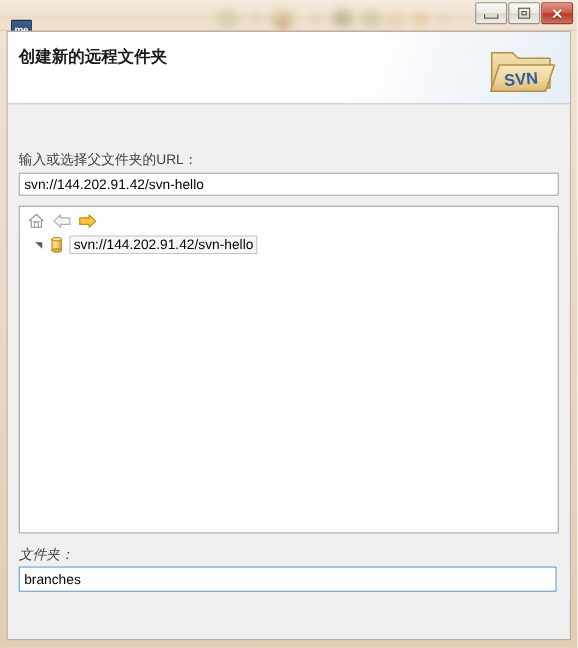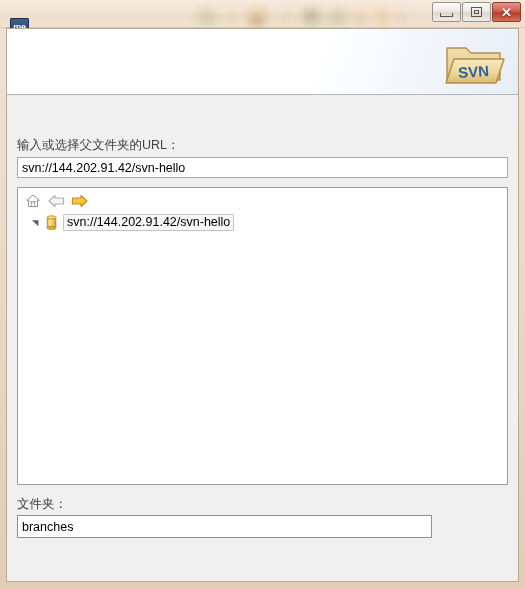--- a/index.html
+++ b/index.html
@@ -166,41 +166,41 @@
     height: 453px;
     background: #f0f0f0;
   }
   .field-label {
     position: absolute;
     font-size: 12.5px;
     color: #404040;
     white-space: nowrap;
   }
   #url-label { left: 10px; top: 42px; }
-  #folder-label { left: 10px; top: 401px; }
+  #folder-label { left: 10px; top: 401px; font-style: italic; }
 
   #url-input {
     position: absolute;
     left: 10px; top: 62px;
     width: 491px; height: 21px;
     box-sizing: border-box;
     border: 1px solid #a8a8a8;
     background: #ffffff;
     font-family: "Liberation Sans", sans-serif;
     font-size: 12.5px;
     color: #000000;
     padding: 0 4px;
     line-height: 19px;
     outline: none;
   }
 
   #folder-input {
     position: absolute;
     left: 10px; top: 420px;
-    width: 415px; height: 23px;
+    width: 489px; height: 23px;
     box-sizing: border-box;
     border: 1px solid #5a9fd4;
     background: #ffffff;
     font-family: "Liberation Sans", sans-serif;
     font-size: 12.5px;
     color: #000000;
     padding: 0 4px;
     line-height: 21px;
     outline: none;
   }
@@ -304,20 +304,21 @@
       <span class="max-glyph"></span>
     </div>
     <div class="wbtn" id="btn-close">
       <span class="close-glyph">✕</span>
     </div>
   </div>
 
   <div id="frame">
 
     <div id="header">
+      <div id="header-title">创建新的远程文件夹</div>
       <svg id="svn-folder-icon" viewBox="0 0 62 50">
         <defs>
           <linearGradient id="fback" x1="0" y1="0" x2="0" y2="1">
             <stop offset="0" stop-color="#f3e0ae"></stop>
             <stop offset="1" stop-color="#ddc184"></stop>
           </linearGradient>
           <linearGradient id="ffront" x1="0" y1="0" x2="0" y2="1">
             <stop offset="0" stop-color="#f8e9bf"></stop>
             <stop offset="0.55" stop-color="#eed79b"></stop>
             <stop offset="1" stop-color="#d9bb74"></stop>

